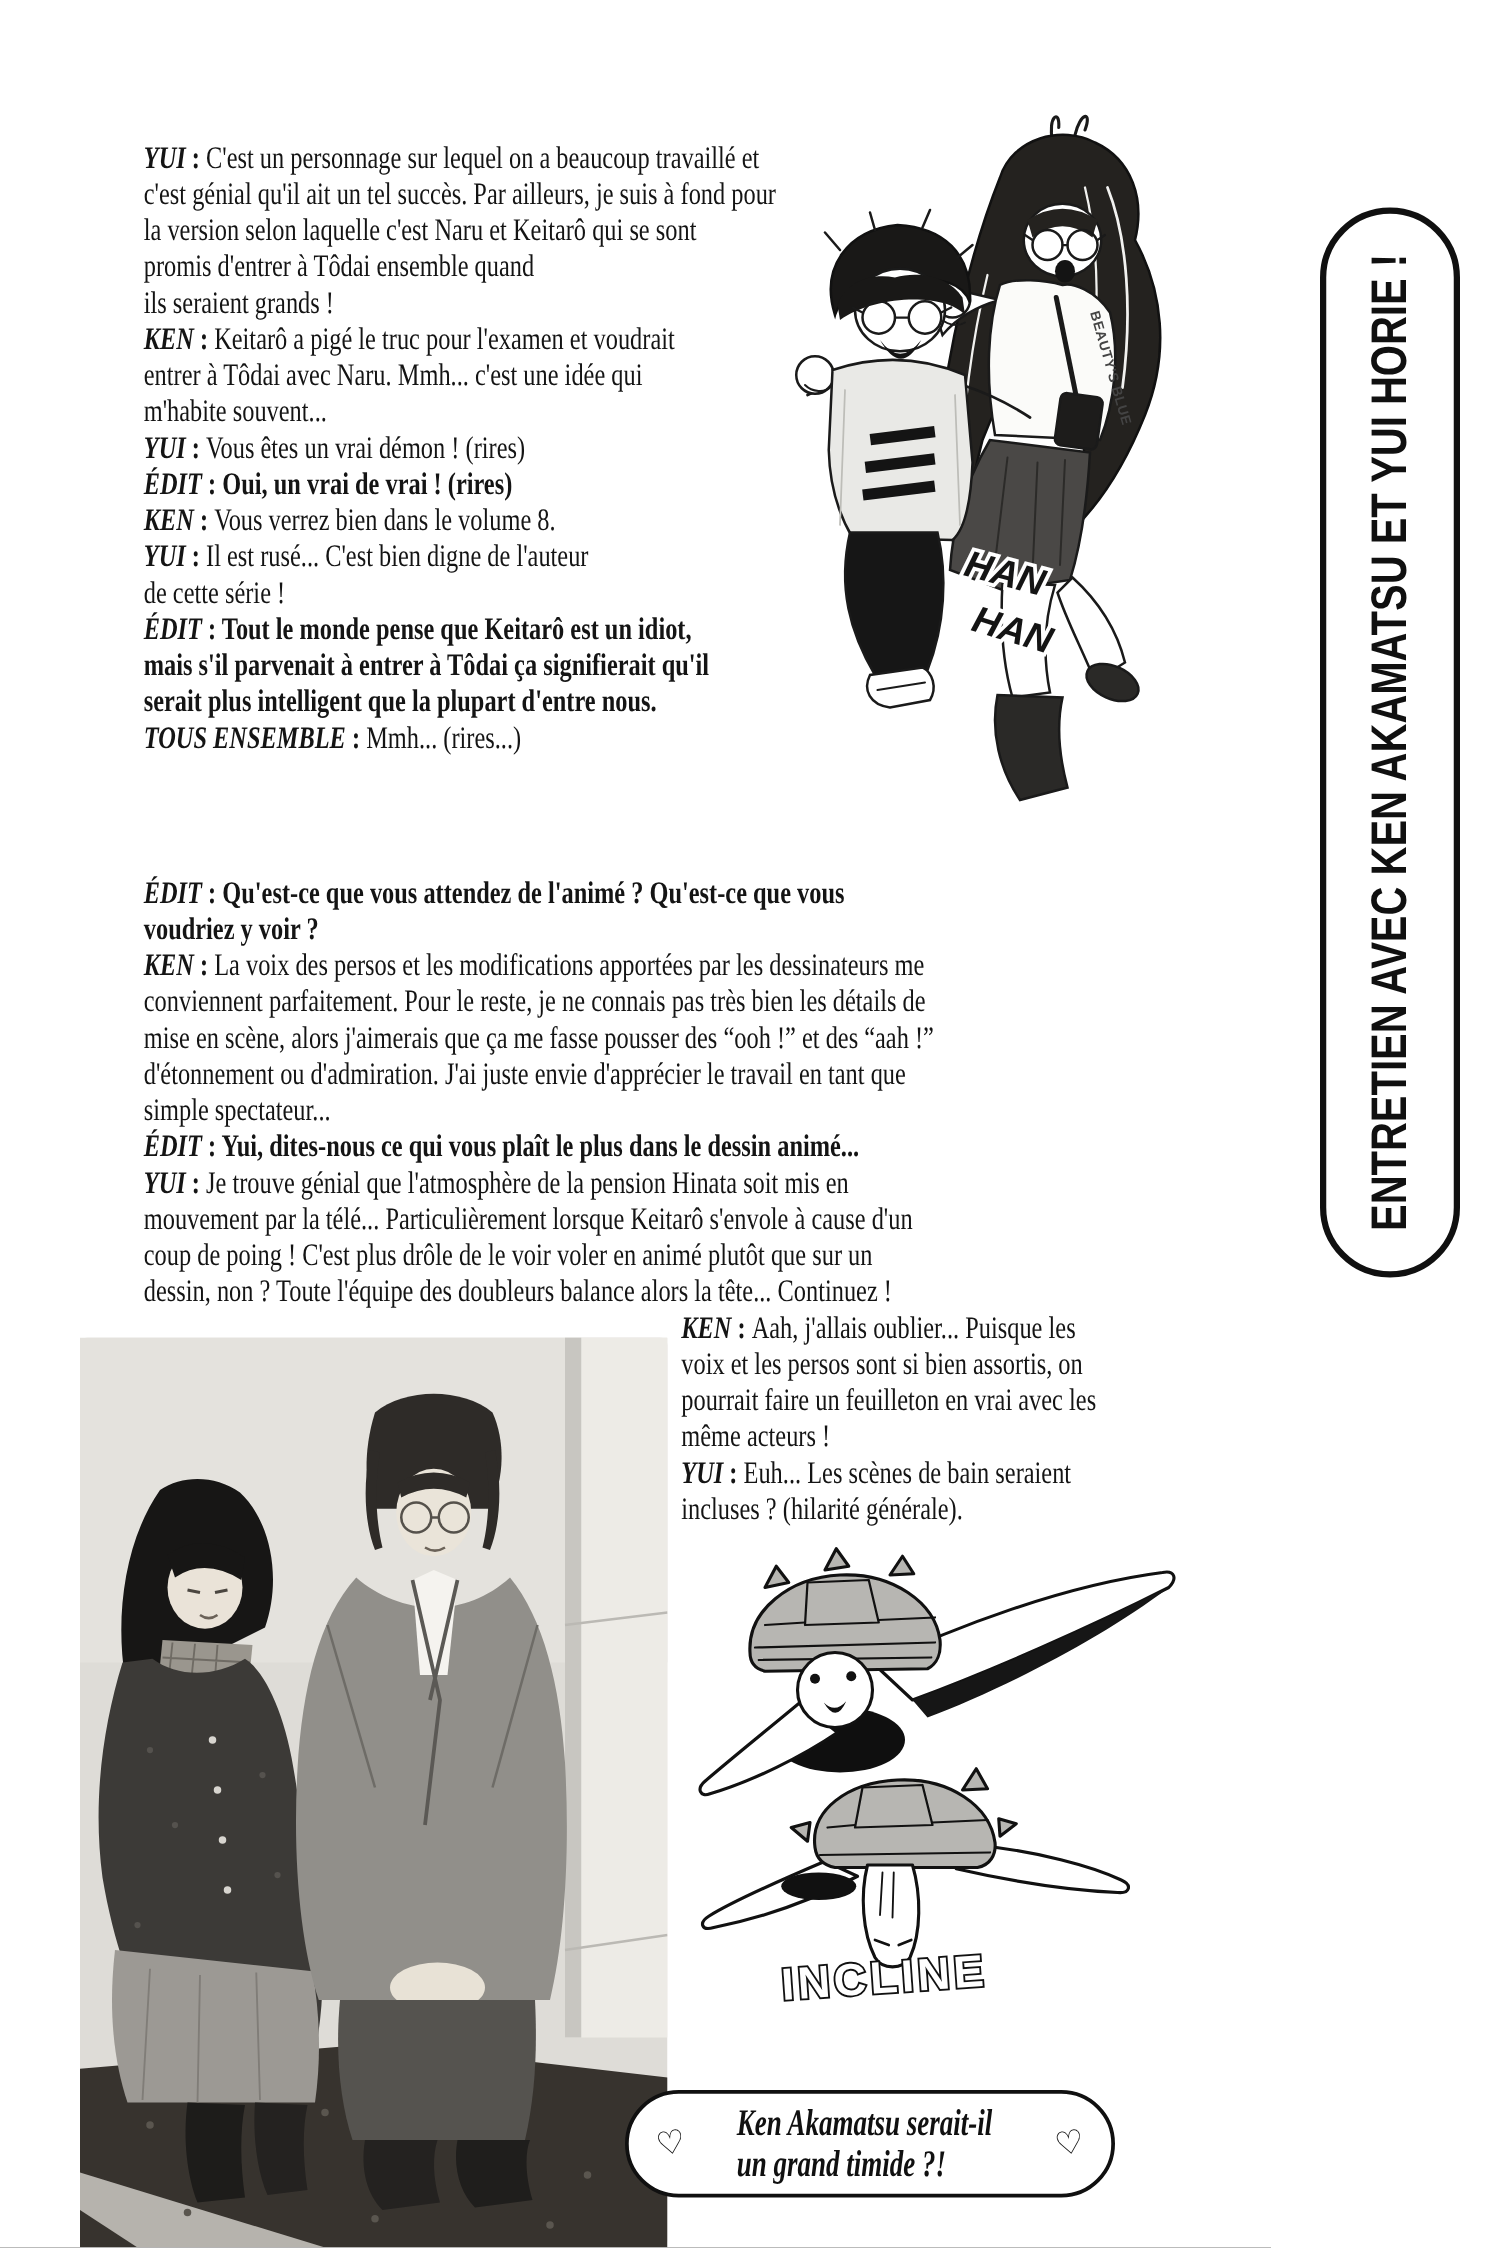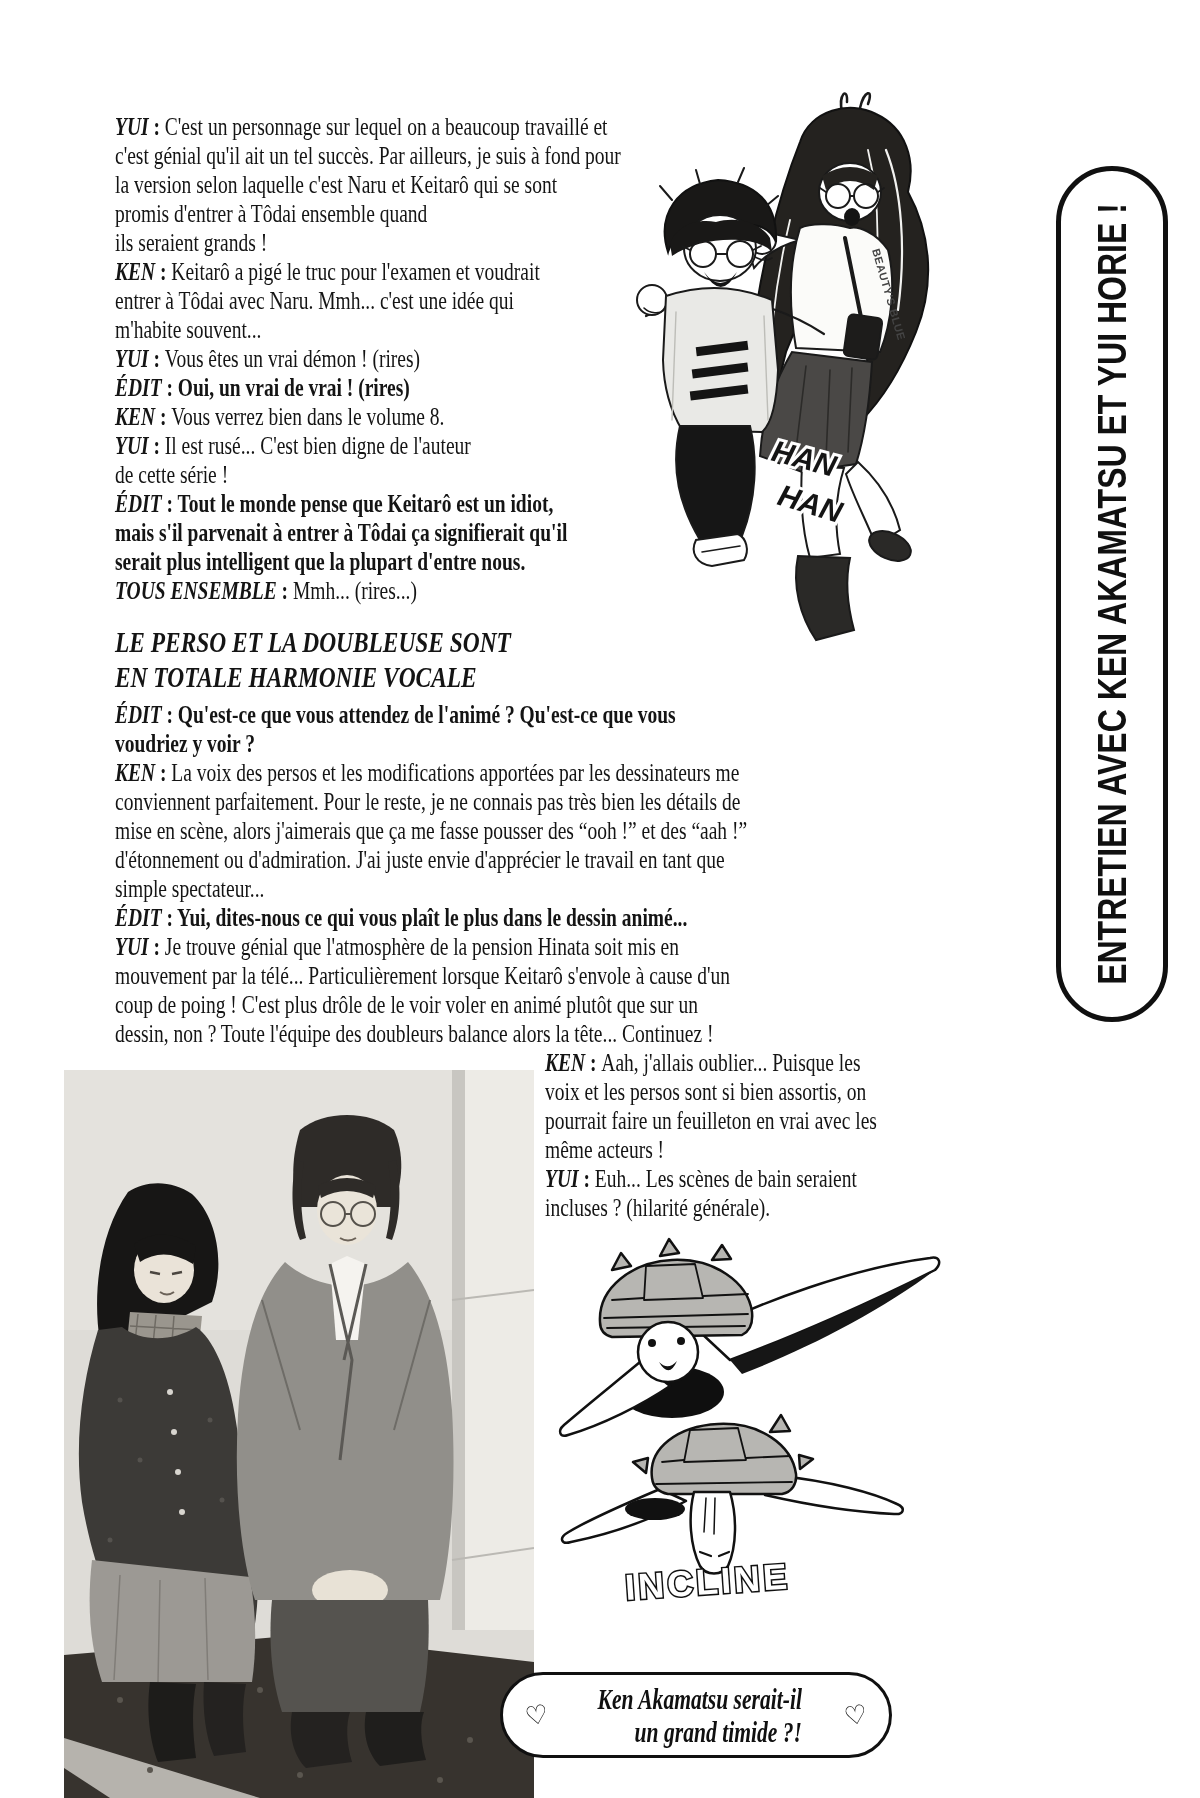--- a/index.html
+++ b/index.html
@@ -21,21 +21,21 @@
           border:5px solid #101010;border-radius:58px;background:#fff;box-sizing:border-box;}
   .banner-text{position:absolute;left:50%;top:50%;transform:translate(-50%,-50%) rotate(-90deg);
                white-space:nowrap;}
   .banner-text>span{display:inline-block;transform:scaleX(.8);transform-origin:50% 50%;
                font:700 40px "Liberation Sans","DejaVu Sans",sans-serif;color:#101010;letter-spacing:0;}
   
   .caption{position:absolute;left:500px;top:1672px;width:392px;height:86px;background:#fff;
            border:3px solid #101010;border-radius:46px;box-sizing:border-box;z-index:5;
            display:flex;align-items:center;justify-content:space-between;padding:0 22px;}
   .cap-heart{font:26px "DejaVu Sans",sans-serif;color:#141414;transform:rotate(-10deg);}
-  .cap-lines{flex:1;text-align:right;}
+  .cap-lines{flex:1;text-align:left;}
   .cap-line{white-space:nowrap;font:italic 700 30px/33px "Liberation Serif",serif;color:#101010;
             transform:scaleX(.72);transform-origin:50% 50%;}
   svg text{user-select:none;}
 </style>
 </head>
 <body>
 
 <div class="page">
 
   <div class="lines" style="left:115px;top:112px;">
@@ -51,24 +51,20 @@
       <div class="ln b"><span class="spk">ÉDIT</span><span class="sep"> : </span>Oui, un vrai de vrai ! (rires)</div>
       <div class="ln"><span class="spk">KEN</span><span class="sep"> : </span>Vous verrez bien dans le volume 8.</div>
       <div class="ln"><span class="spk">YUI</span><span class="sep"> : </span>Il est rusé... C'est bien digne de l'auteur</div>
       <div class="ln">de cette série !</div>
       <div class="ln b"><span class="spk">ÉDIT</span><span class="sep"> : </span>Tout le monde pense que Keitarô est un idiot,</div>
       <div class="ln b">mais s'il parvenait à entrer à Tôdai ça signifierait qu'il</div>
       <div class="ln b">serait plus intelligent que la plupart d'entre nous.</div>
       <div class="ln"><span class="spk">TOUS ENSEMBLE</span><span class="sep"> : </span>Mmh... (rires...)</div>
     </div>
 
-  <div class="abs" style="left:115px;top:624px;">
-    <div class="hline">LE PERSO ET LA DOUBLEUSE SONT</div>
-    <div class="hline">EN TOTALE HARMONIE VOCALE</div>
-  </div>
 
   <div class="lines" style="left:545px;top:1048px;">
       <div class="ln"><span class="spk">KEN</span><span class="sep"> : </span>Aah, j'allais oublier... Puisque les</div>
       <div class="ln">voix et les persos sont si bien assortis, on</div>
       <div class="ln">pourrait faire un feuilleton en vrai avec les</div>
       <div class="ln">même acteurs !</div>
       <div class="ln"><span class="spk">YUI</span><span class="sep"> : </span>Euh... Les scènes de bain seraient</div>
       <div class="ln">incluses ? (hilarité générale).</div>
     </div>
 

